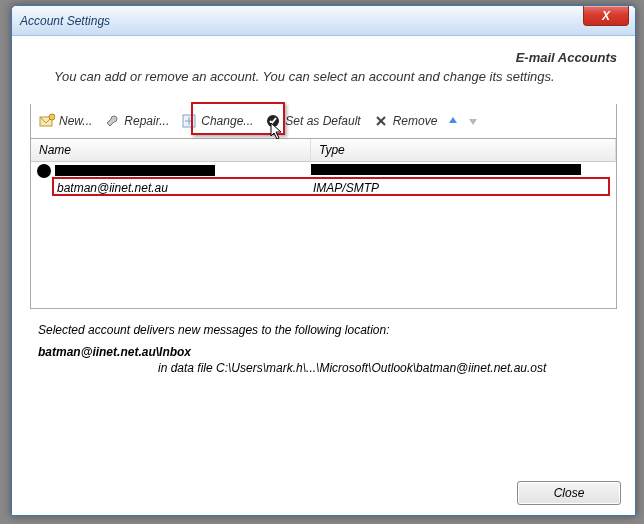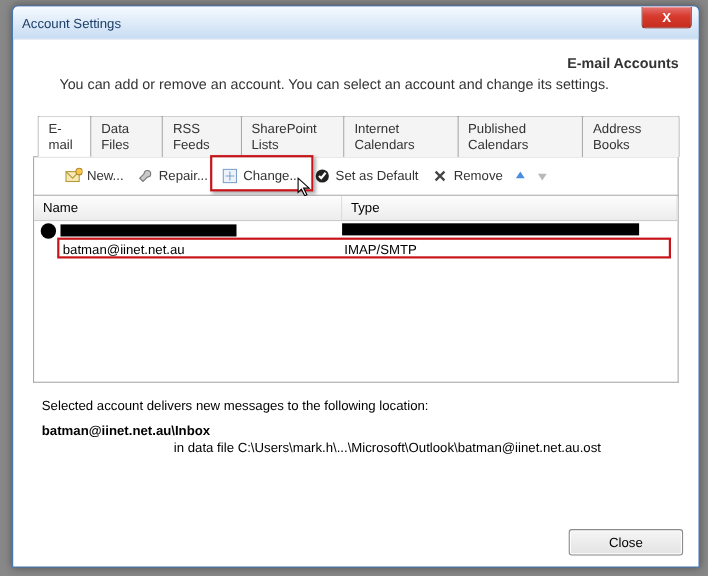--- a/index.html
+++ b/index.html
@@ -13,20 +13,21 @@
     overflow: hidden;
   }
   .window {
     position: absolute;
     left: 11px; top: 5px;
     width: 625px; height: 511px;
     background: #fff;
     border: 1px solid #3e74b8;
     border-radius: 5px 5px 0 0;
     box-shadow: 0 0 8px rgba(0,0,0,0.4);
+    font-style: italic;
   }
   .titlebar {
     height: 30px;
     background: linear-gradient(to bottom, #f6fafe 0%, #e3eefb 40%, #c8ddf3 100%);
     border-bottom: 1px solid #a9bfd6;
     border-radius: 5px 5px 0 0;
     display: flex; align-items: center;
     padding-left: 8px;
     position: relative;
   }
@@ -63,21 +64,21 @@
     position: relative; top: 1px;
   }
   .tab.active {
     background: #fff;
     border-bottom: 1px solid #fff;
     top: 1px;
     z-index: 2;
   }
   .toolbar {
     display: flex; align-items: center;
-    padding: 6px 22px;
+    padding: 6px 2px;
     border: 1px solid #aaa;
     border-top: none;
     position: relative;
   }
   .tb-btn {
     display: flex; align-items: center; gap: 4px;
     padding: 3px 6px;
     font-size: 12px; color: #333;
     cursor: default;
   }
@@ -170,29 +171,20 @@
     <span class="title">Account Settings</span>
     <div class="close-btn">
       <span>X</span>
     </div>
   </div>
 
   <div class="content">
     <div class="section-title">E-mail Accounts</div>
     <div class="section-desc">You can add or remove an account. You can select an account and change its settings.</div>
 
-    <div class="tabs">
-      <div class="tab active">E-mail</div>
-      <div class="tab">Data Files</div>
-      <div class="tab">RSS Feeds</div>
-      <div class="tab">SharePoint Lists</div>
-      <div class="tab">Internet Calendars</div>
-      <div class="tab">Published Calendars</div>
-      <div class="tab">Address Books</div>
-    </div>
 
     <div class="toolbar">
       <div class="tb-btn">
         <span class="ic">
           <svg width="16" height="16">
               <rect x="1" y="4" width="12" height="9" fill="#f6e9b6" stroke="#b59a3a"></rect>
               <polyline points="1,4 7,10 13,4" fill="none" stroke="#b59a3a"></polyline>
               <circle cx="13" cy="4" r="3" fill="#f6c94a" stroke="#b5862f"></circle>
             </svg>
         </span>

